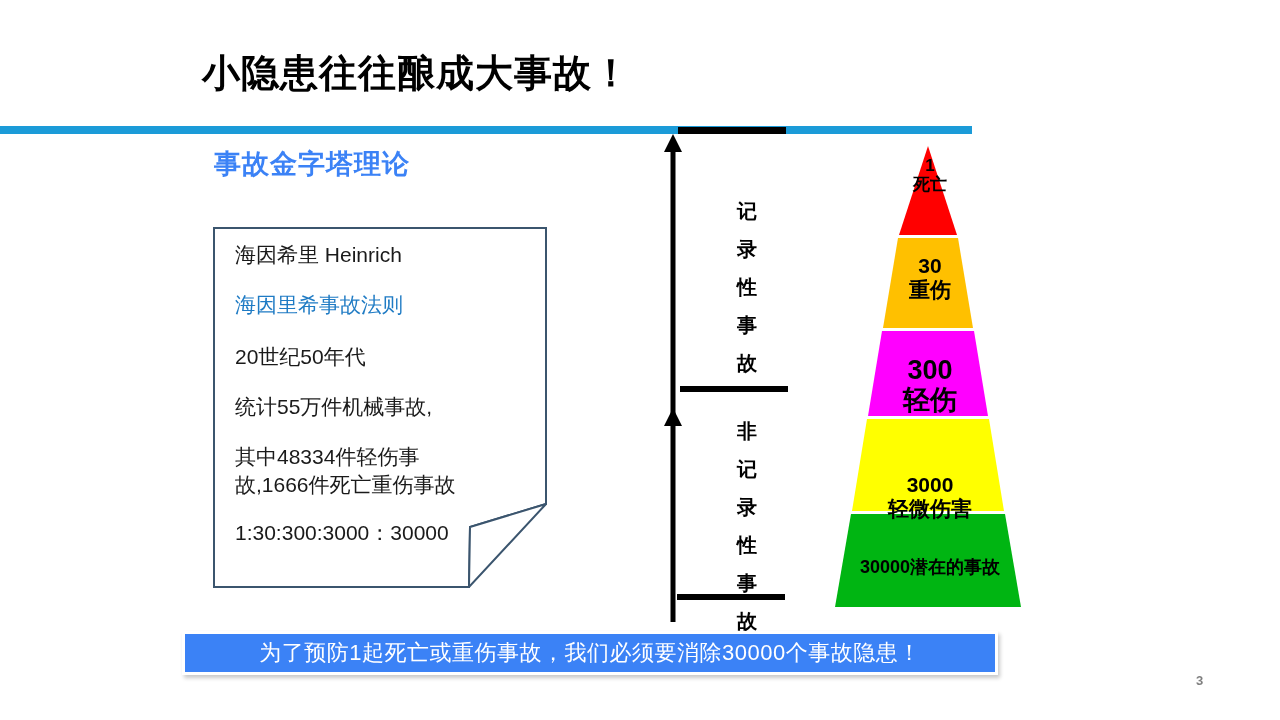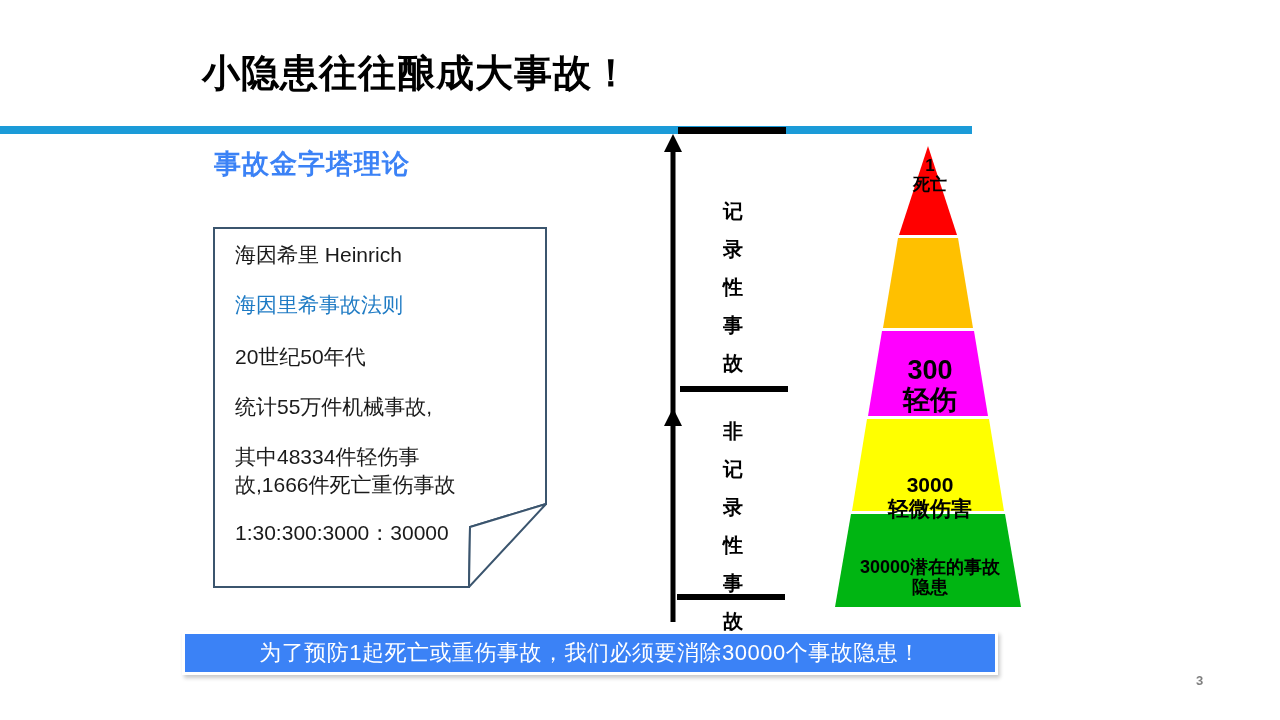--- a/index.html
+++ b/index.html
@@ -91,21 +91,21 @@
   .bracket-layer {
     position: absolute;
     left: 655px;
     top: 130px;
     width: 160px;
     height: 500px;
   }
   .axis-label {
     position: absolute;
     width: 34px;
-    text-align: left;
+    text-align: right;
     font-size: 20px;
     font-weight: bold;
     line-height: 38px;
     color: #000000;
   }
   .axis-label.upper { left: 68px; top: 62px; }
   .axis-label.lower { left: 68px; top: 282px; }
 
   
   .pyramid {
@@ -220,31 +220,34 @@
 
     <polygon points="87,279 209,279 224,371 72,371" fill="#FFFF00"></polygon>
 
     <polygon points="71,374 225,374 241,467 55,467" fill="#00B512"></polygon>
   </svg>
 
   <div class="layer-text lt-1">
     <span class="num">1</span>
     <span class="lbl">死亡</span>
   </div>
+  <div class="layer-text lt-2">
+    <span class="num">30</span>
+    <span class="lbl">重伤</span>
+  </div>
   <div class="layer-text lt-3">
     <span class="num">300</span>
     <span class="lbl">轻伤</span>
   </div>
   <div class="layer-text lt-4">
     <span class="num">3000</span>
     <span class="lbl">轻微伤害</span>
   </div>
   <div class="layer-text lt-5">
     <span class="num">30000潜在的事故</span>
-    <span class="lbl">隐患</span>
   </div>
 </div>
 
 <div class="banner">
   <span class="banner-text">为了预防1起死亡或重伤事故，我们必须要消除30000个事故隐患！</span>
 </div>
 
 <div class="page-number">3</div>
 
 </body></html>

